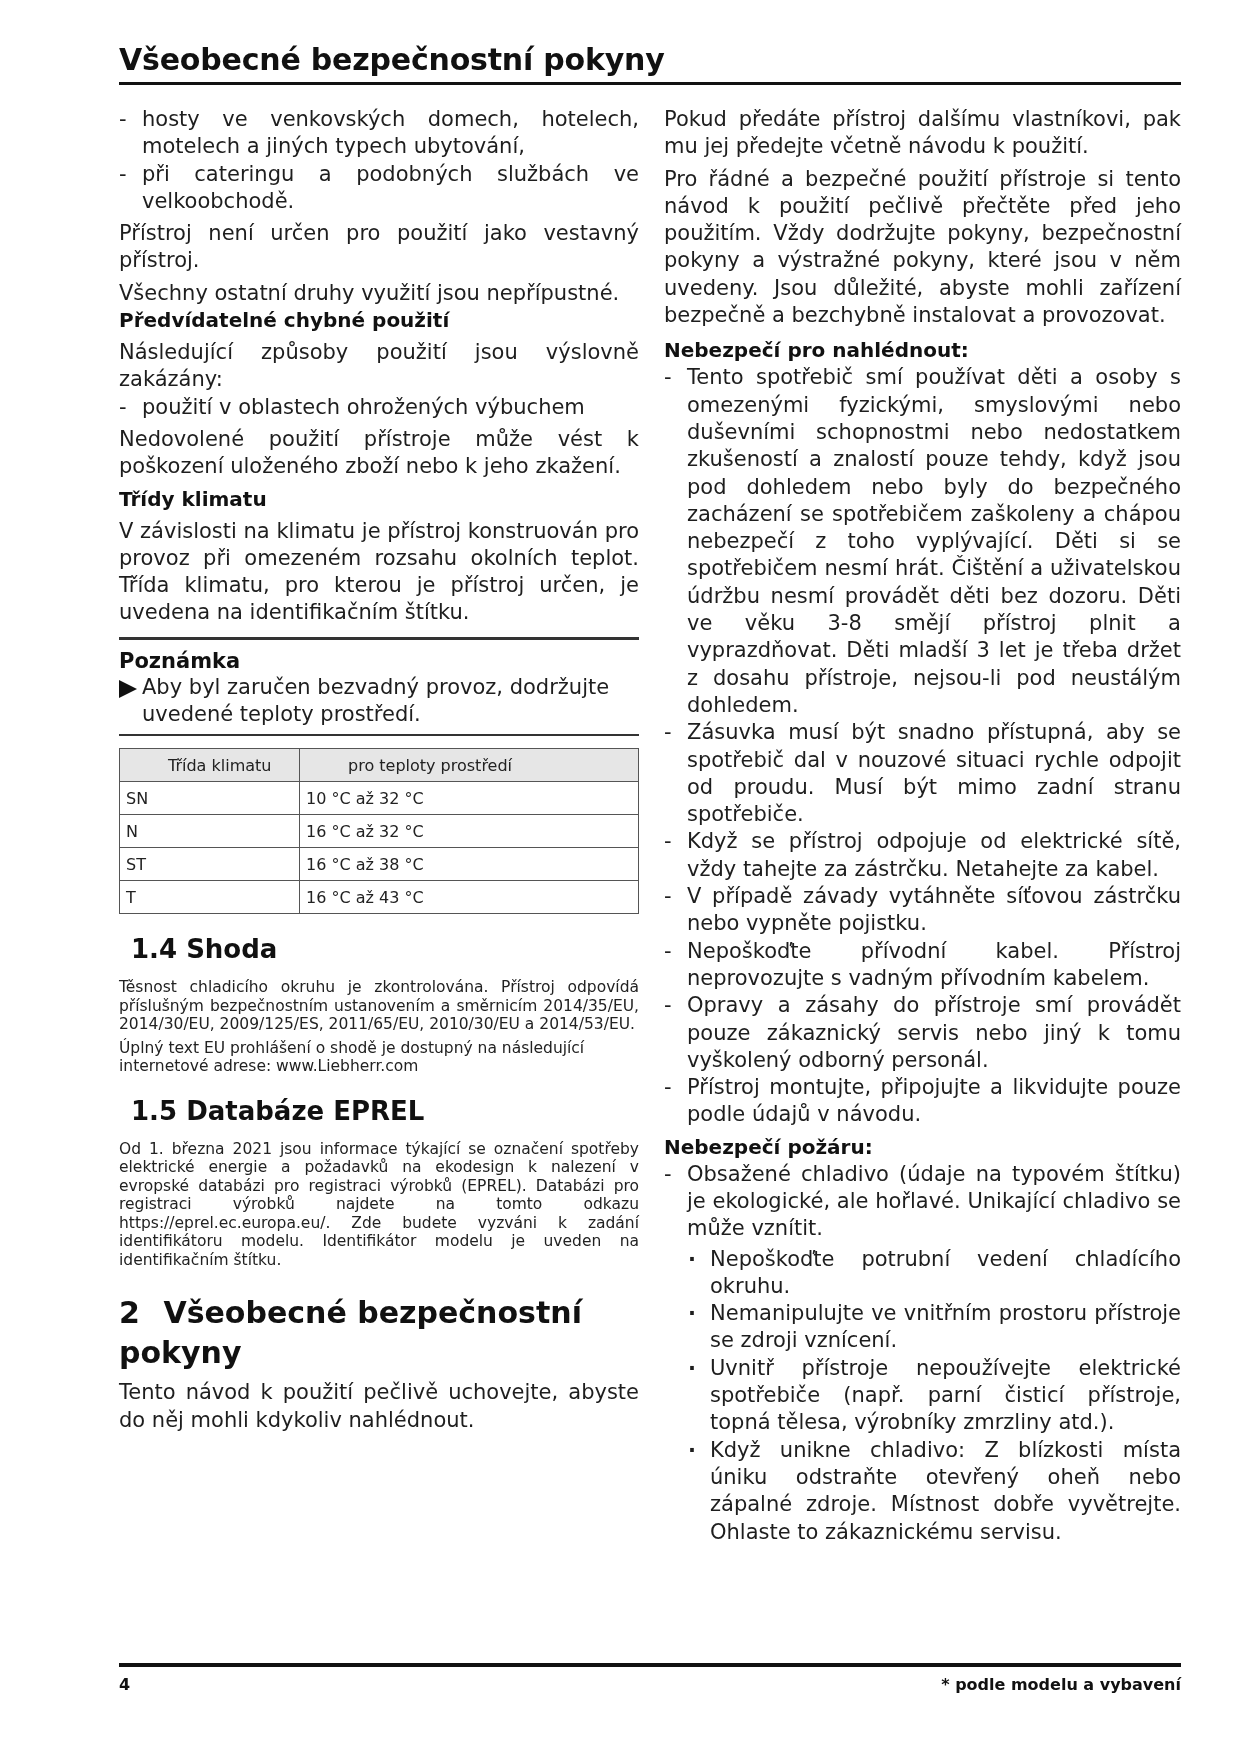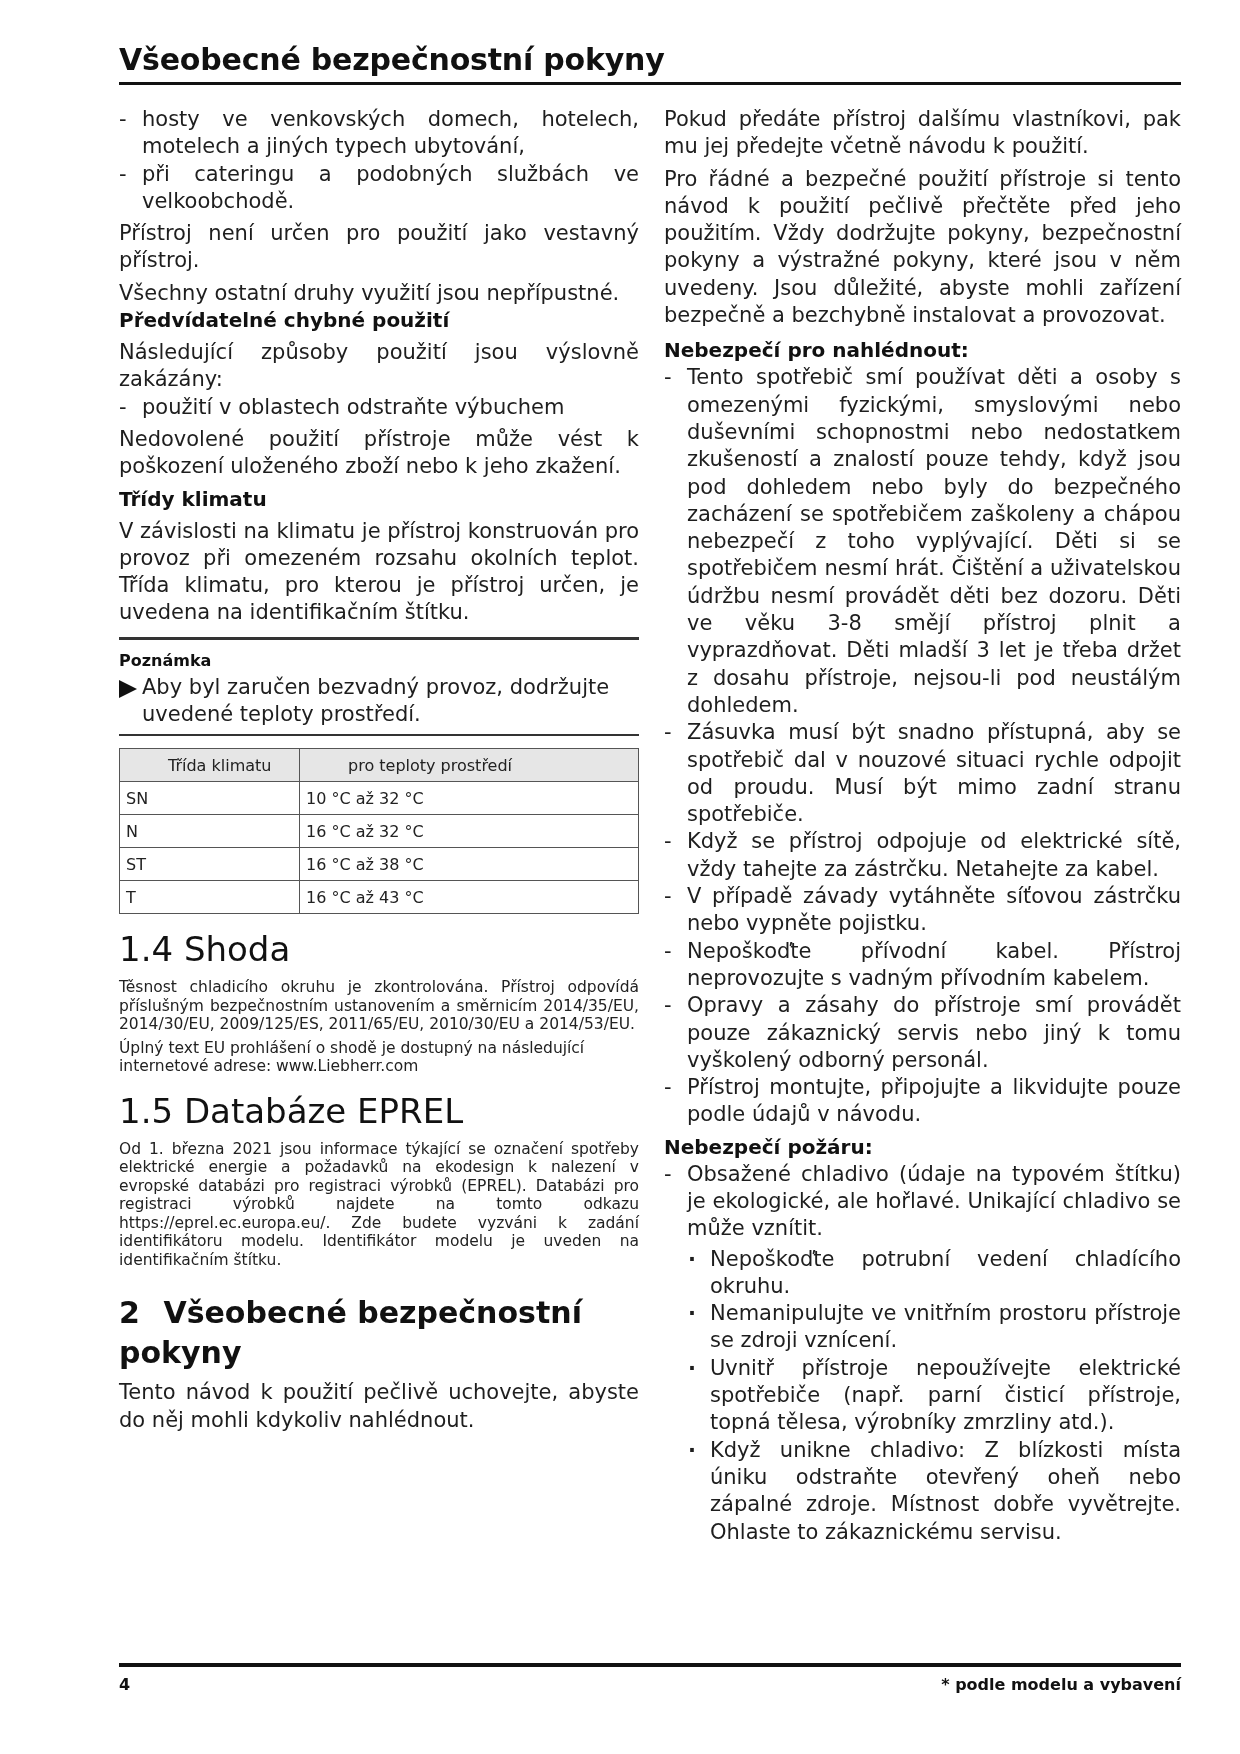--- a/index.html
+++ b/index.html
@@ -15,26 +15,26 @@
   .body { font-size: 21px; line-height: 27.3px; text-align: justify; color: #1e1e1e; }
   .body-sm { font-size: 15.5px; line-height: 18.5px; text-align: justify; color: #222; }
   .gap { margin-top: 5px; }
   .dash-list { list-style: none; padding: 0; margin: 0; }
   .dash-list li { position: relative; padding-left: 23px; }
   .dash-list li::before { content: "-"; position: absolute; left: 0; top: 0; }
   .dot-list { list-style: none; padding: 0; margin: 0 0 0 23px; }
   .dot-list li { position: relative; padding-left: 23px; }
   .dot-list li::before { content: "·"; position: absolute; left: 1px; top: 0; font-weight: bold; }
   .subhead { font-size: 20px; font-weight: bold; line-height: 27px; color: #111; }
-  .h2 { font-size: 34px; font-weight: normal; line-height: 34px; color: #111; margin: 0; }
+  .h2 { font-size: 26px; font-weight: bold; line-height: 34px; color: #111; margin: 12px; }
   .h2 .num { display: inline-block; min-width: 34px; }
   .h1sec { font-size: 30px; font-weight: bold; line-height: 40px; color: #111; margin: 0; }
   .h1sec .num { display: inline-block; min-width: 34px; }
   .note-box { border-top: 3px solid #333; border-bottom: 2px solid #333; margin-top: 10px; padding: 8px 0 6px 0; }
-  .note-title { font-size: 16px; font-weight: bold; line-height: 26px; color: #111; }
+  .note-title { font-size: 21px; font-weight: bold; line-height: 26px; color: #111; }
   .note-item { position: relative; padding-left: 23px; }
   .note-arrow { position: absolute; left: 0; top: 6px; width: 0; height: 0;
                 border-top: 9px solid transparent; border-bottom: 9px solid transparent; border-left: 18px solid #111; }
   table.climate { width: 100%; border-collapse: collapse; margin-top: 12px; font-size: 16px; color: #222; }
   table.climate th, table.climate td { border: 1px solid #555; height: 32px; padding: 0 6px; text-align: left; font-weight: normal; }
   table.climate th { background: #e6e6e6; padding-left: 48px; }
   table.climate .c1 { width: 125px; }
   .footer { position: absolute; left: 119px; top: 1663px; width: 1062px; }
   .footer .rule-thick { height: 4px; }
   .footer-row { display: flex; justify-content: space-between; font-weight: bold; font-size: 16px; line-height: 24px; padding-top: 6px; color: #111; }
@@ -51,21 +51,21 @@
   <ul class="dash-list body">
     <li>hosty ve venkovských domech, hotelech, motelech a jiných typech ubytování,</li>
     <li>při cateringu a podobných službách ve velkoobchodě.</li>
   </ul>
   <p class="body gap">Přístroj není určen pro použití jako vestavný přístroj.</p>
   <p class="body gap">Všechny ostatní druhy využití jsou nepřípustné.</p>
 
   <div class="subhead">Předvídatelné chybné použití</div>
   <p class="body gap">Následující způsoby použití jsou výslovně zakázány:</p>
   <ul class="dash-list body gap">
-    <li>použití v oblastech odstraňte výbuchem</li>
+    <li>použití v oblastech ohrožených výbuchem</li>
   </ul>
   <p class="body gap">Nedovolené použití přístroje může vést k poškození uloženého zboží nebo k jeho zkažení.</p>
 
   <div class="subhead gap">Třídy klimatu</div>
   <p class="body gap">V závislosti na klimatu je přístroj konstruován pro provoz při omezeném rozsahu okolních teplot. Třída klimatu, pro kterou je přístroj určen, je uvedena na identifikačním štítku.</p>
 
   <div class="note-box">
     <div class="note-title">Poznámka</div>
     <div class="note-item body">
       <span class="note-arrow"></span>

